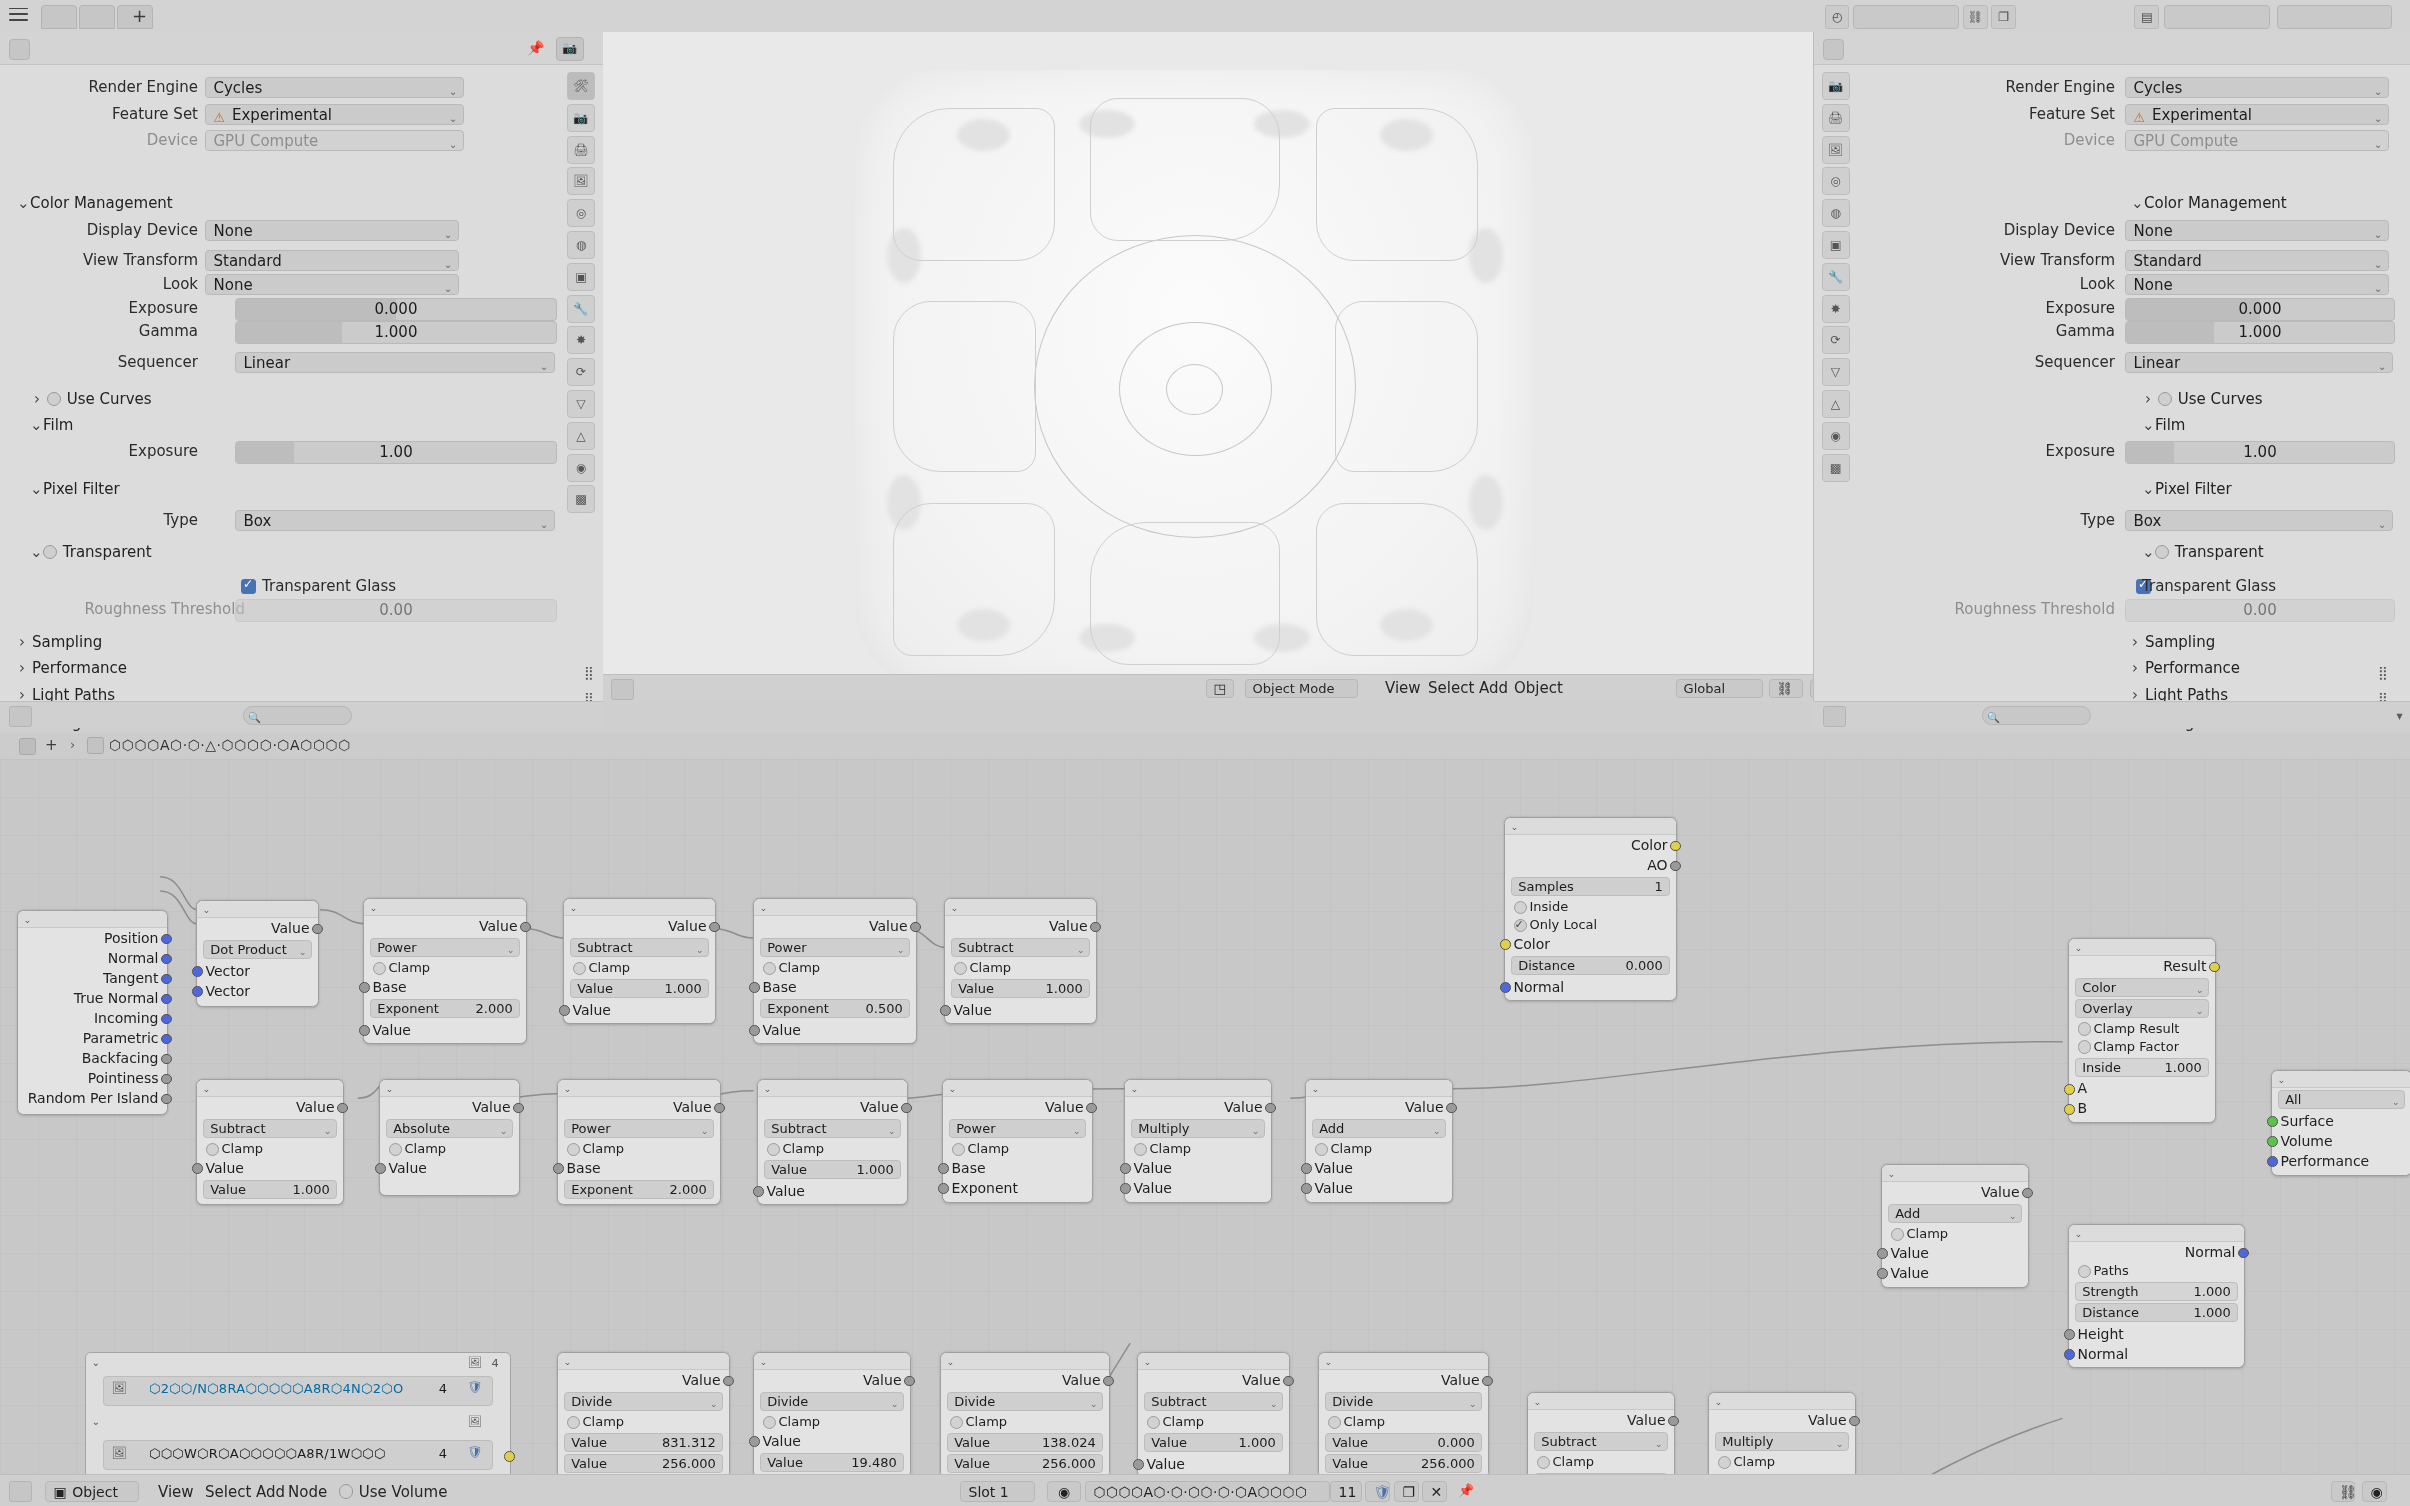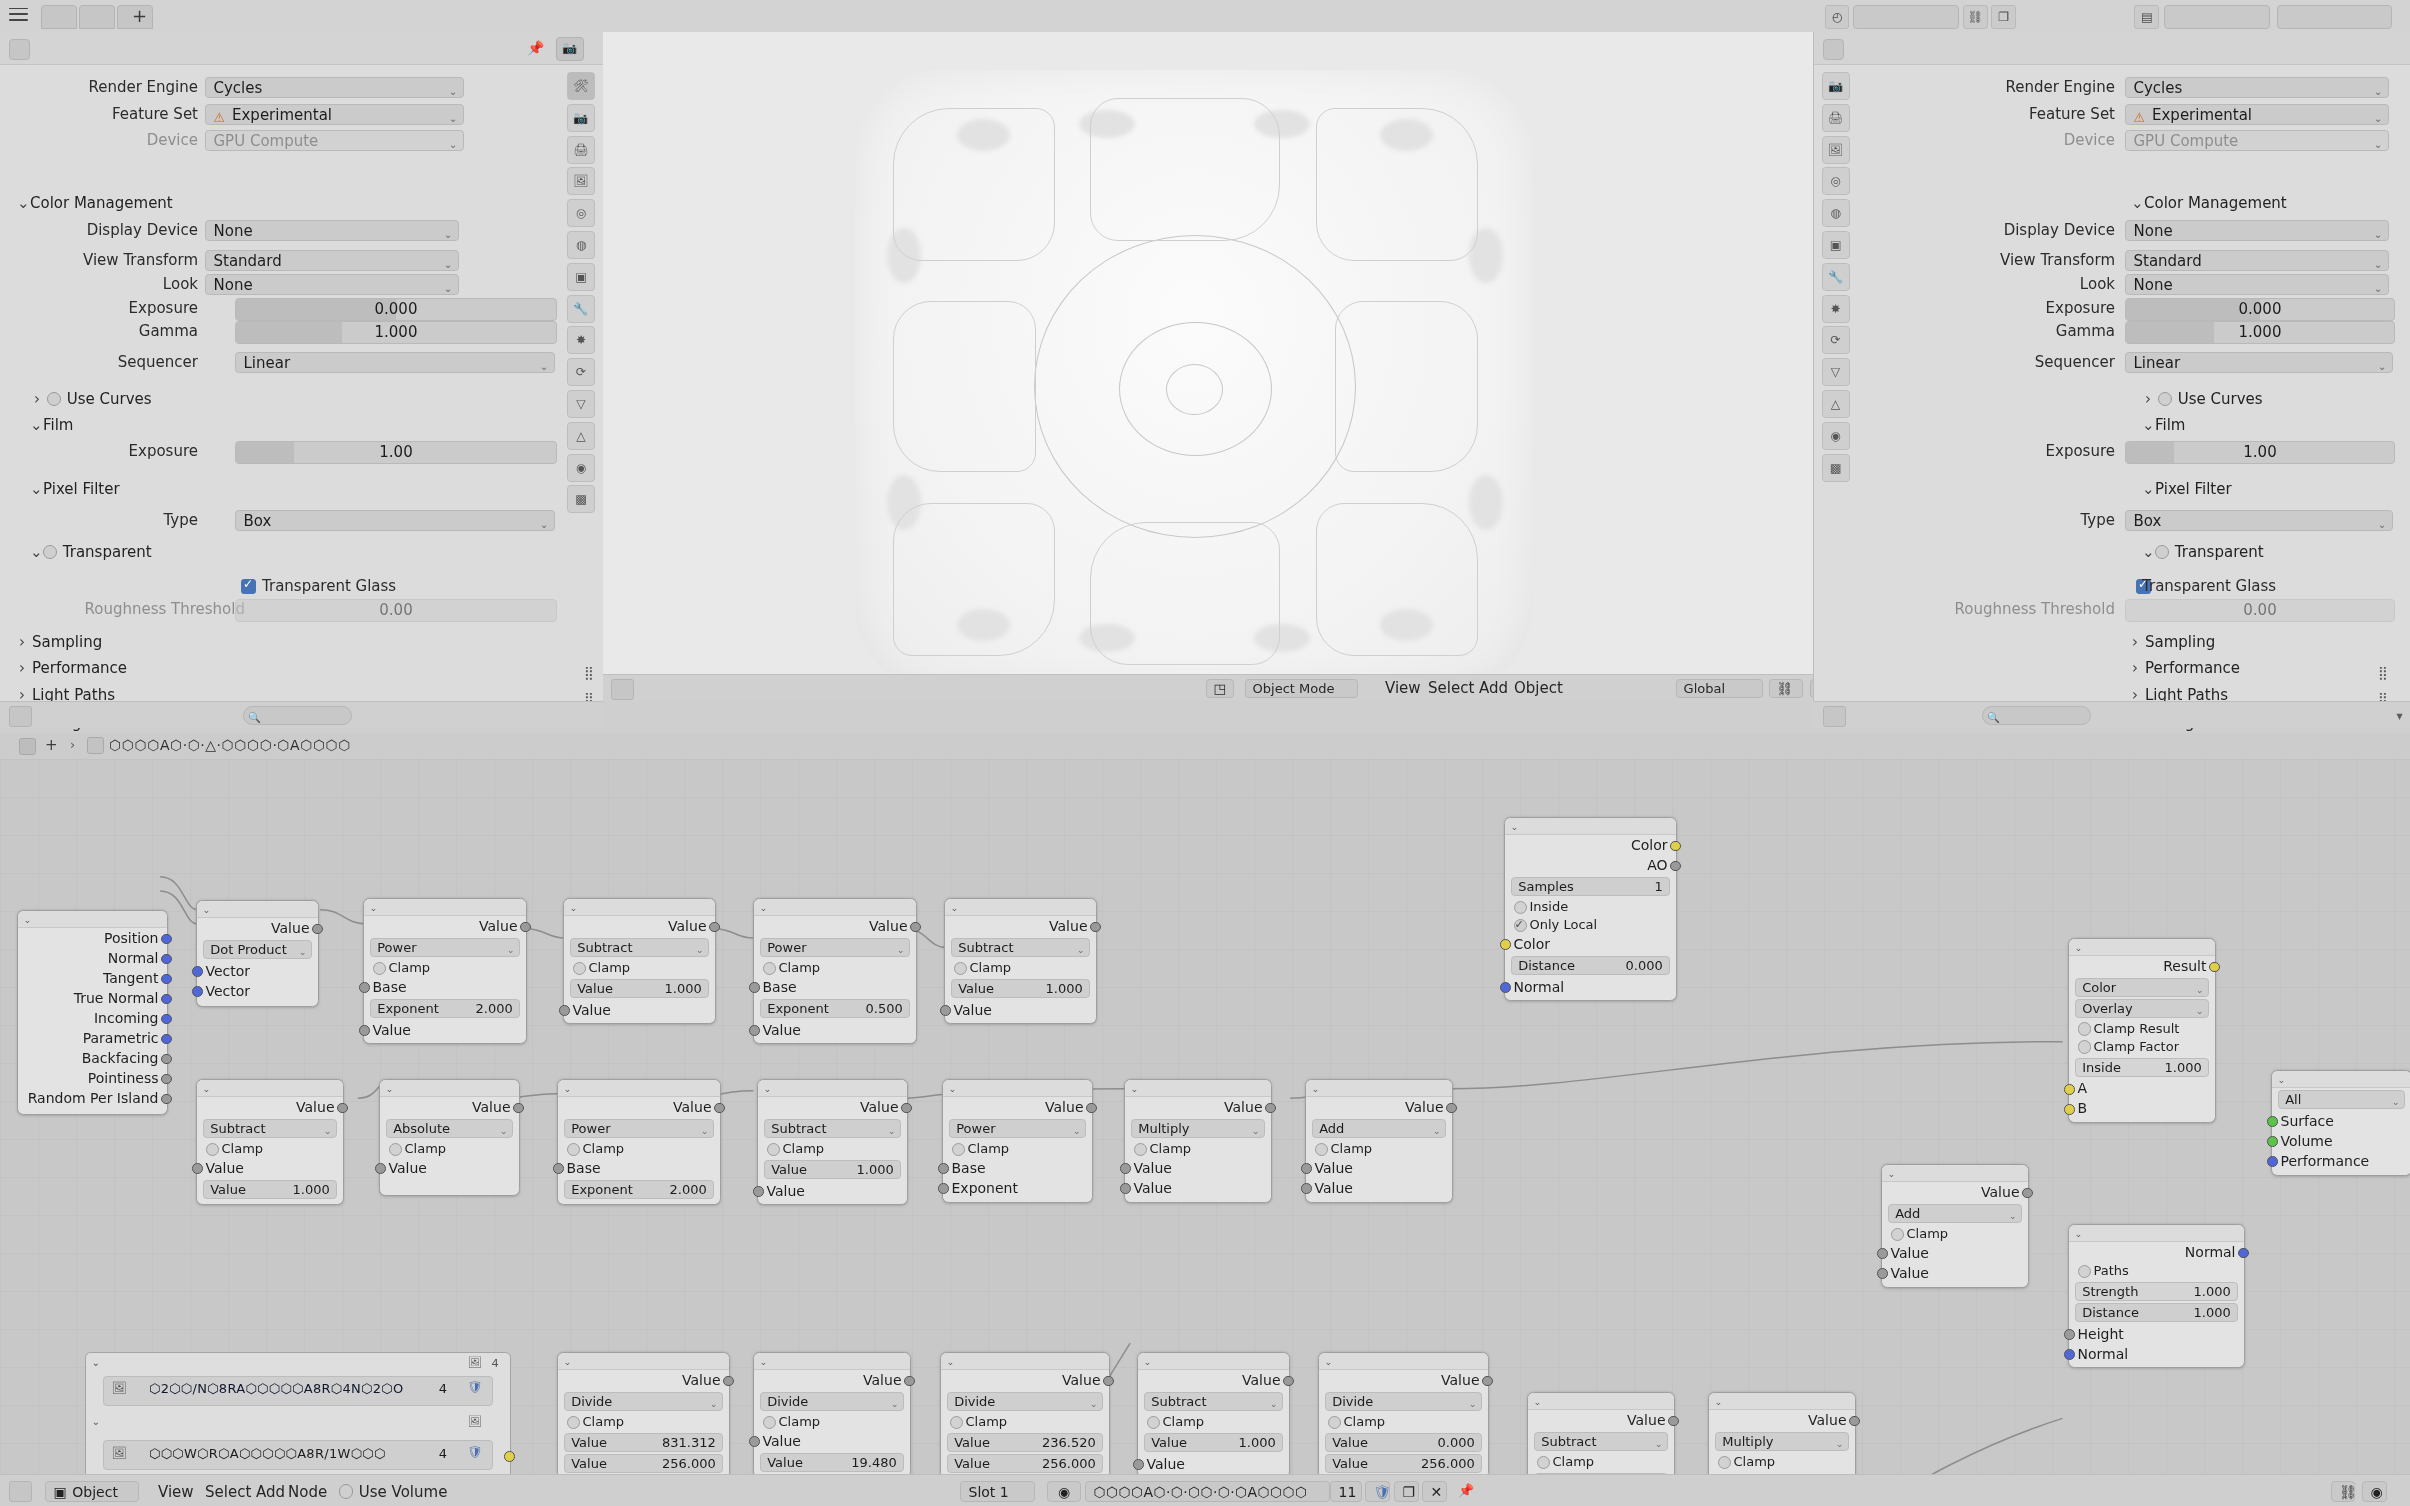--- a/index.html
+++ b/index.html
@@ -633,21 +633,21 @@
         <div class="nrow left"><span class="sock blue" style="left:-4.7px;top:5.6px"></span><span>Performance</span></div>
         <div style="height:3.8px"></div>
       </div>
 
       <div class="imgnode" style="left:85px;top:593px;width:424px;height:169px">
         <div style="position:absolute;left:5.6px;top:2.8px;font-size:10.4px;color:#5a5a5a">⌄</div>
         <div style="position:absolute;right:28px;top:2.8px;font-size:11.3px;color:#555">🖼</div>
         <div style="position:absolute;right:11.3px;top:3.8px;font-size:11.3px;color:#555">4</div>
         <div style="position:absolute;left:17px;top:22.6px;right:17px;height:28px;background:#cfcfcf;border:0.9px solid #bcbcbc;border-radius:3.8px">
           <span style="position:absolute;left:7.5px;top:4.7px;font-size:12.2px;color:#555">🖼</span>
-          <span style="position:absolute;left:45px;top:4.7px;font-size:13px;color:#0f172a;letter-spacing:0.3px">⬡2⬡⬡/N⬡8RA⬡⬡⬡⬡⬡A8R⬡4N⬡2⬡O</span>
+          <span style="position:absolute;left:45px;top:4.7px;font-size:13px;color:#0369a1;letter-spacing:0.3px">⬡2⬡⬡/N⬡8RA⬡⬡⬡⬡⬡A8R⬡4N⬡2⬡O</span>
           <span style="position:absolute;right:45px;top:4.7px;font-size:13px">4</span>
           <span style="position:absolute;right:9.4px;top:3.8px;font-size:12.2px;color:#4a6fae">🛡</span>
         </div>
         <div style="position:absolute;left:5.6px;top:62px;font-size:10.4px;color:#5a5a5a">⌄</div>
         <div style="position:absolute;right:28px;top:62px;font-size:11.3px;color:#555">🖼</div>
         <div style="position:absolute;left:17px;top:87px;right:17px;height:28px;background:#cfcfcf;border:0.9px solid #bcbcbc;border-radius:3.8px">
           <span style="position:absolute;left:7.5px;top:4.7px;font-size:12.2px;color:#555">🖼</span>
           <span style="position:absolute;left:45px;top:4.7px;font-size:13px;color:#1d1d1d;letter-spacing:0.3px">⬡⬡⬡W⬡R⬡A⬡⬡⬡⬡⬡A8R/1W⬡⬡⬡</span>
           <span style="position:absolute;right:45px;top:4.7px;font-size:13px">4</span>
           <span style="position:absolute;right:9.4px;top:3.8px;font-size:12.2px;color:#4a6fae">🛡</span>
@@ -679,21 +679,21 @@
         <div style="height:3.8px"></div>
       </div>
 
       <div class="node" style="left:940px;top:593px;width:168px">
         <div class="nhead">
             <span class="hv">⌄</span>
           </div>
         <div class="nrow right"><span>Value</span><span class="sock gray" style="right:-4.7px;top:5.6px"></span></div>
         <div class="nfield"><span>Divide</span><span class="chev">⌄</span></div>
         <div class="nchk"><span class="ring"></span><span>Clamp</span></div>
-        <div class="nfield"><span>Value</span><span class="rv">236.520</span></div>
+        <div class="nfield"><span>Value</span><span class="rv">138.024</span></div>
         <div class="nfield"><span>Value</span><span class="rv">256.000</span></div>
         <div style="height:3.8px"></div>
       </div>
 
       <div class="node" style="left:1137px;top:593px;width:151px">
         <div class="nhead">
             <span class="hv">⌄</span>
           </div>
         <div class="nrow right"><span>Value</span><span class="sock gray" style="right:-4.7px;top:5.6px"></span></div>
         <div class="nfield"><span>Subtract</span><span class="chev">⌄</span></div>

